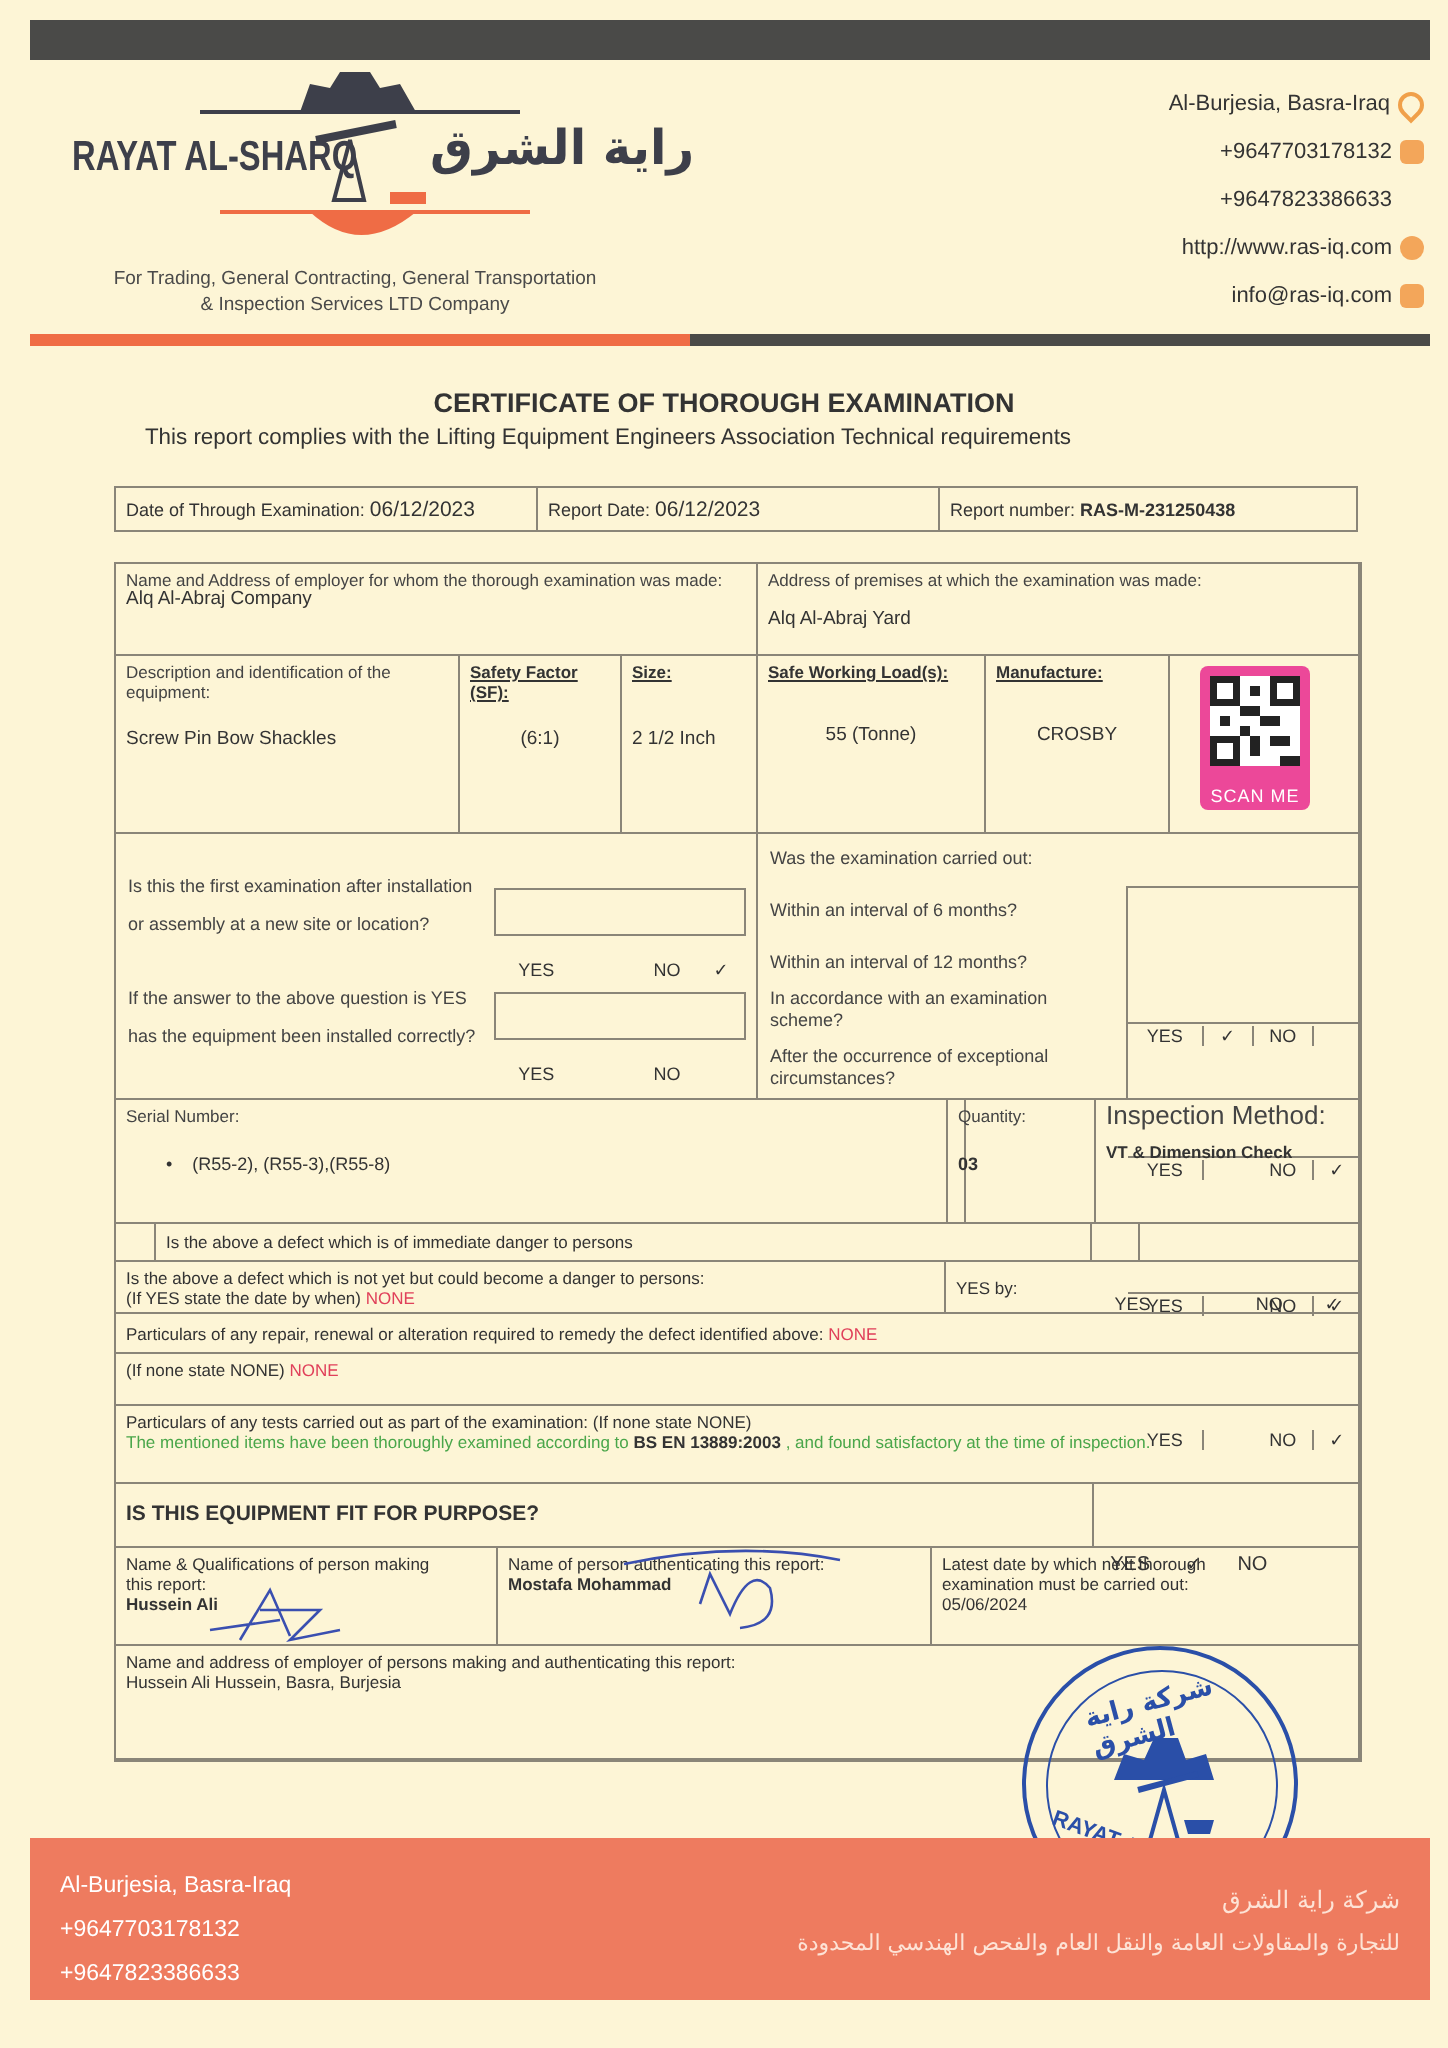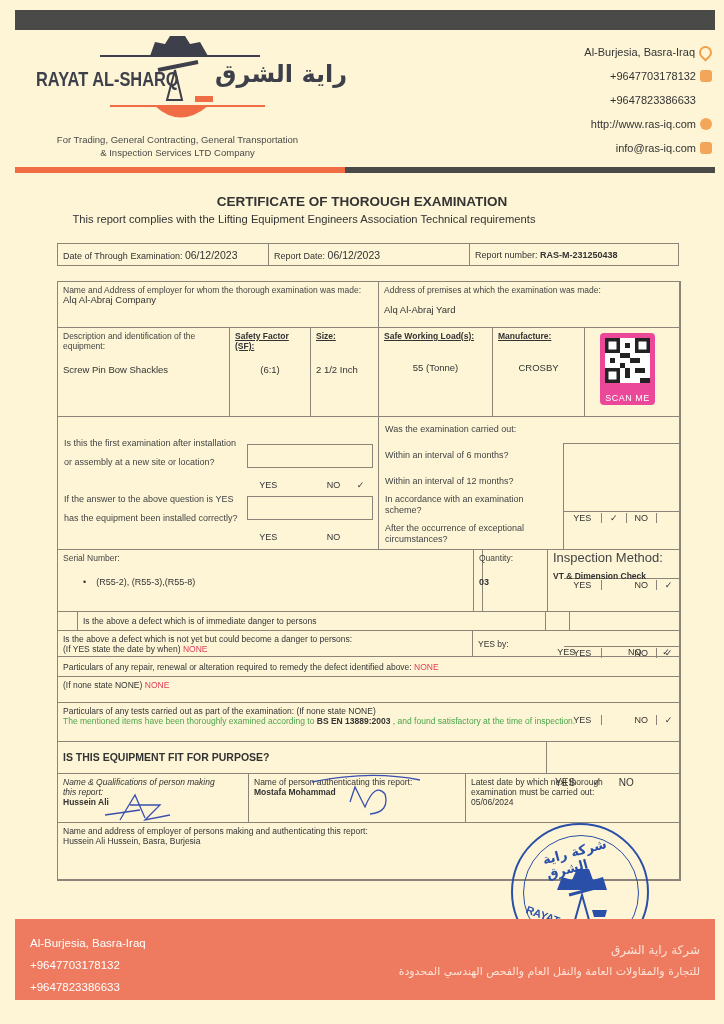--- a/index.html
+++ b/index.html
@@ -259,21 +259,21 @@
   <b style="font-size:10.5px;">IS THIS EQUIPMENT FIT FOR PURPOSE?</b>
 </div>
 <div class="yn" style="left:546px;top:741px;width:134px;height:33px;">
   <div style="width:37px;font-size:10px;">YES</div>
   <div style="width:26px;">✓</div>
   <div style="width:32px;font-size:10px;">NO</div>
   <div style="width:37px;"></div>
 </div>
 
 <div class="cell" style="left:57px;top:773px;width:192px;height:50px;">
-  <div style="width:160px;font-style:italic;">Name &amp; Qualifications of person making this report:</div>
+  <div style="width:160px;">Name &amp; Qualifications of person making this report:</div>
   <b>Hussein Ali</b>
 </div>
 <div class="cell" style="left:248px;top:773px;width:218px;height:50px;">
   <div>Name of person authenticating this report:</div>
   <b>Mostafa Mohammad</b>
 </div>
 <div class="cell" style="left:465px;top:773px;width:215px;height:50px;">
   <div style="width:180px;">Latest date by which next thorough examination must be carried out:</div>
   <div>05/06/2024</div>
 </div>

